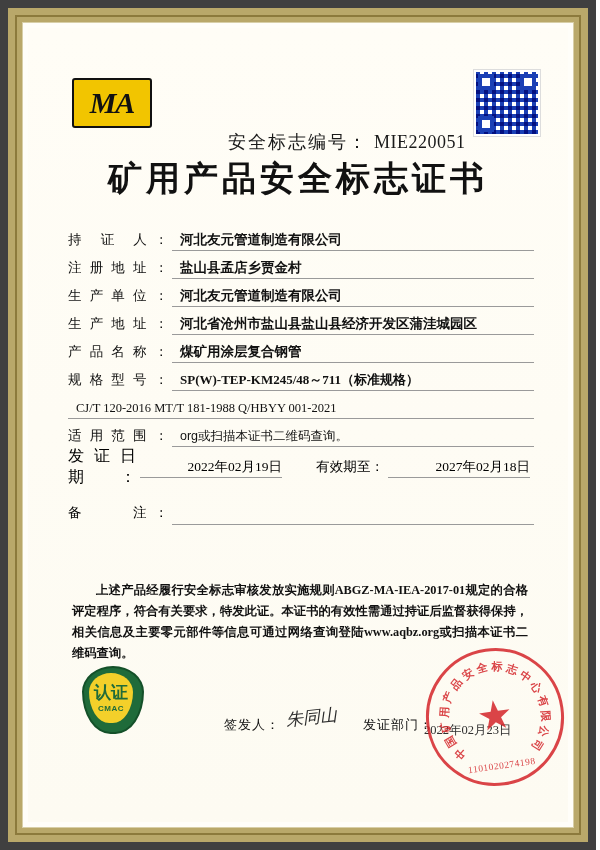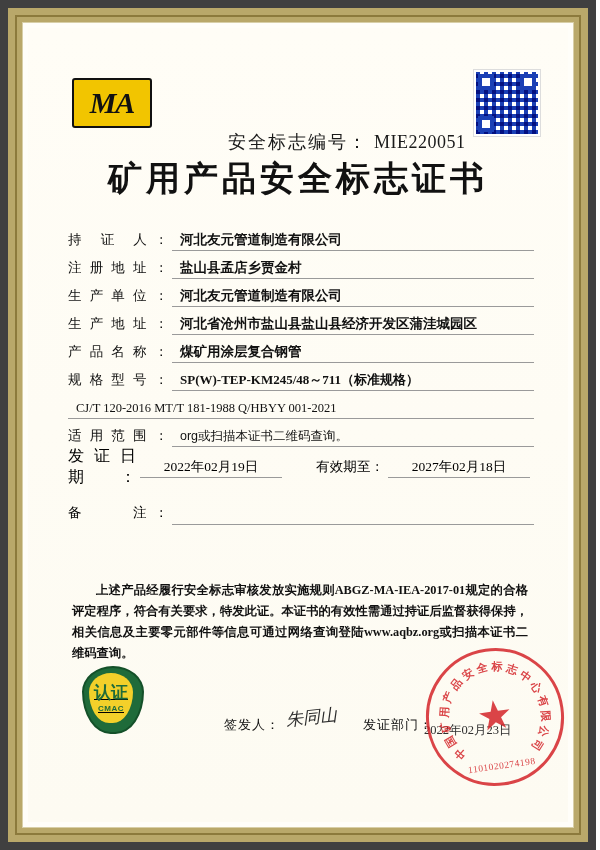--- a/index.html
+++ b/index.html
@@ -227,21 +227,21 @@
     padding-right: 4px;
     box-sizing: border-box;
   }
   .date-row .val {
     flex: 0 0 142px;
     font-size: 13.5px;
     font-family: "Liberation Serif", serif;
     border-bottom: 1px solid #9a9a9a;
     height: 22px;
     line-height: 22px;
-    text-align: center;
+    text-align: right;
     box-sizing: border-box;
   }
   .date-row .spacer {
     flex: 0 0 34px;
   }
   .date-row .lbl2 {
     flex: 0 0 72px;
     font-size: 13.5px;
     text-align: justify;
     text-align-last: justify;
@@ -339,21 +339,20 @@
   .cmac .inner {
     position: absolute;
     left: 7px; top: 7px;
     width: 44px; height: 50px;
     background: #f3d02a;
     border-radius: 50% 50% 46% 46% / 38% 38% 62% 62%;
     display: flex;
     flex-direction: column;
     align-items: center;
     justify-content: center;
-    text-decoration: underline;
   }
   .cmac .glyph {
     font-size: 17px;
     font-weight: bold;
     color: #1f6b3a;
     line-height: 1;
   }
   .cmac .cmac-text {
     font-size: 8px;
     font-weight: bold;

